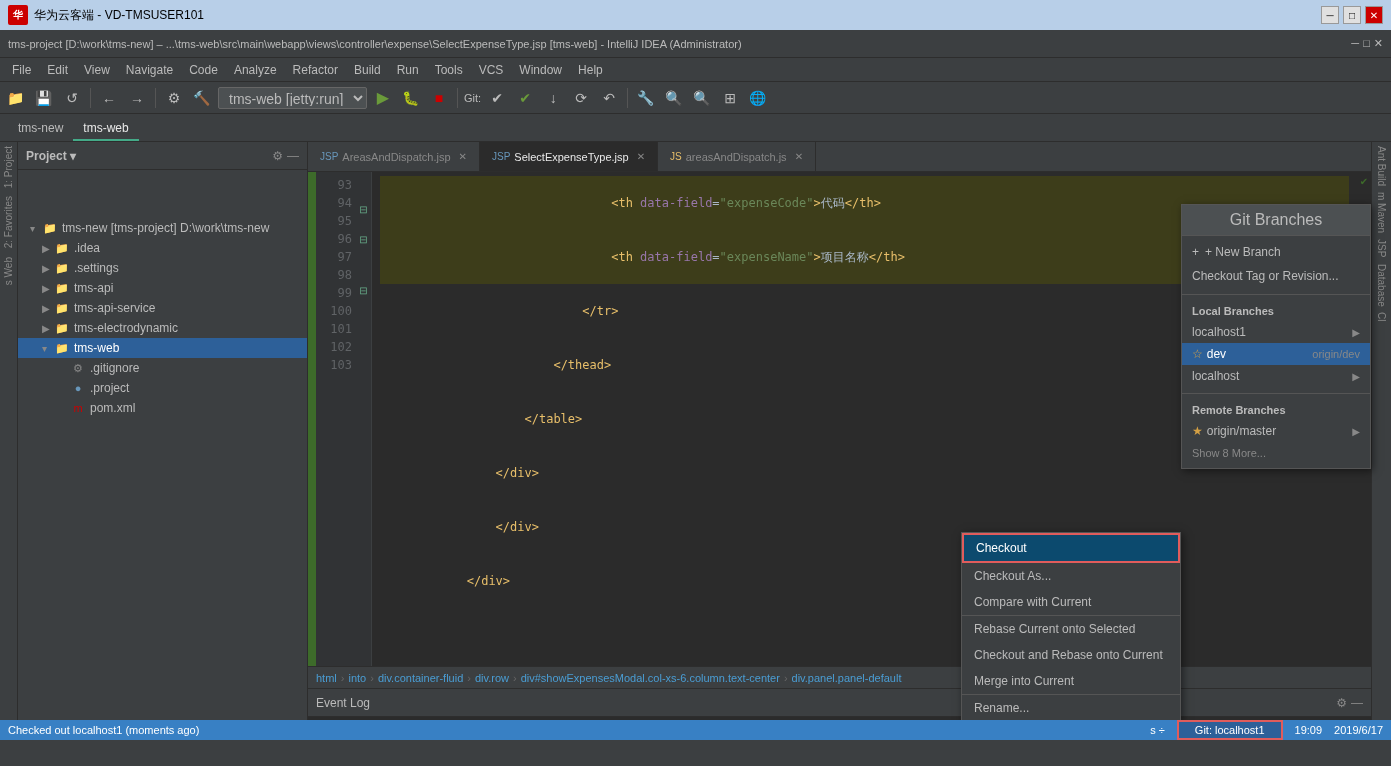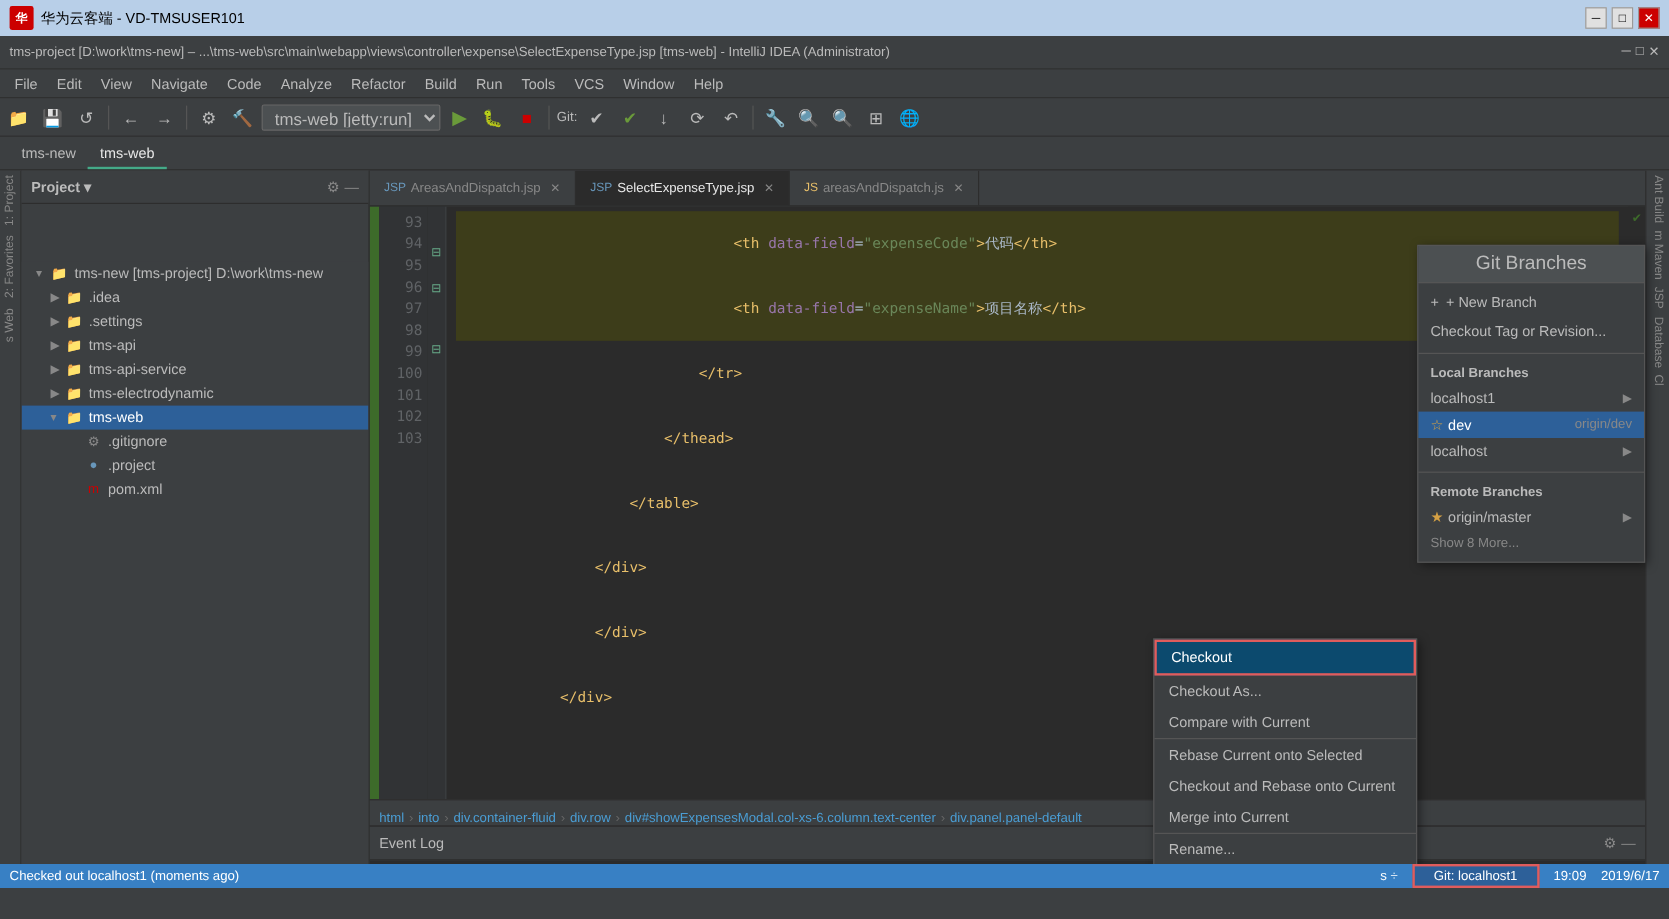--- a/index.html
+++ b/index.html
@@ -56,21 +56,21 @@
     .line-numbers { width: 40px; background: #313335; color: #606366; font-size: 12px; font-family: monospace; padding: 4px 4px; text-align: right; line-height: 1.5; }
     .code-area { flex: 1; padding: 4px 8px; font-family: monospace; font-size: 12px; line-height: 1.5; overflow: auto; color: #a9b7c6; }
     .code-line { white-space: pre; }
     .code-tag { color: #e8bf6a; }
     .code-attr { color: #9876aa; }
     .code-string { color: #6a8759; }
     .code-text { color: #a9b7c6; }
     .highlight-yellow { background: #3d3d1a; }
 
     
-    .breadcrumb-bar { height: 22px; background: #3c3f41; border-top: 1px solid #2d2d2d; display: flex; align-items: flex-end; padding: 0 8px; font-size: 11px; color: #888; }
+    .breadcrumb-bar { height: 22px; background: #3c3f41; border-top: 1px solid #2d2d2d; display: flex; align-items: center; padding: 0 8px; font-size: 11px; color: #888; }
     .breadcrumb-sep { margin: 0 4px; color: #666; }
 
     
     .event-log { height: 200px; background: #2b2b2b; border-top: 1px solid #2d2d2d; display: flex; flex-direction: column; }
     .log-header { height: 28px; background: #3c3f41; display: flex; align-items: center; padding: 0 8px; border-bottom: 1px solid #2d2d2d; }
     .log-title { color: #bbb; font-size: 12px; }
     .log-content { flex: 1; overflow-y: auto; padding: 4px 8px; font-size: 11px; color: #bbb; line-height: 1.6; }
 
     
     .status-bar { height: 20px; background: #3880c4; display: flex; align-items: center; padding: 0 8px; font-size: 11px; color: #fff; }

